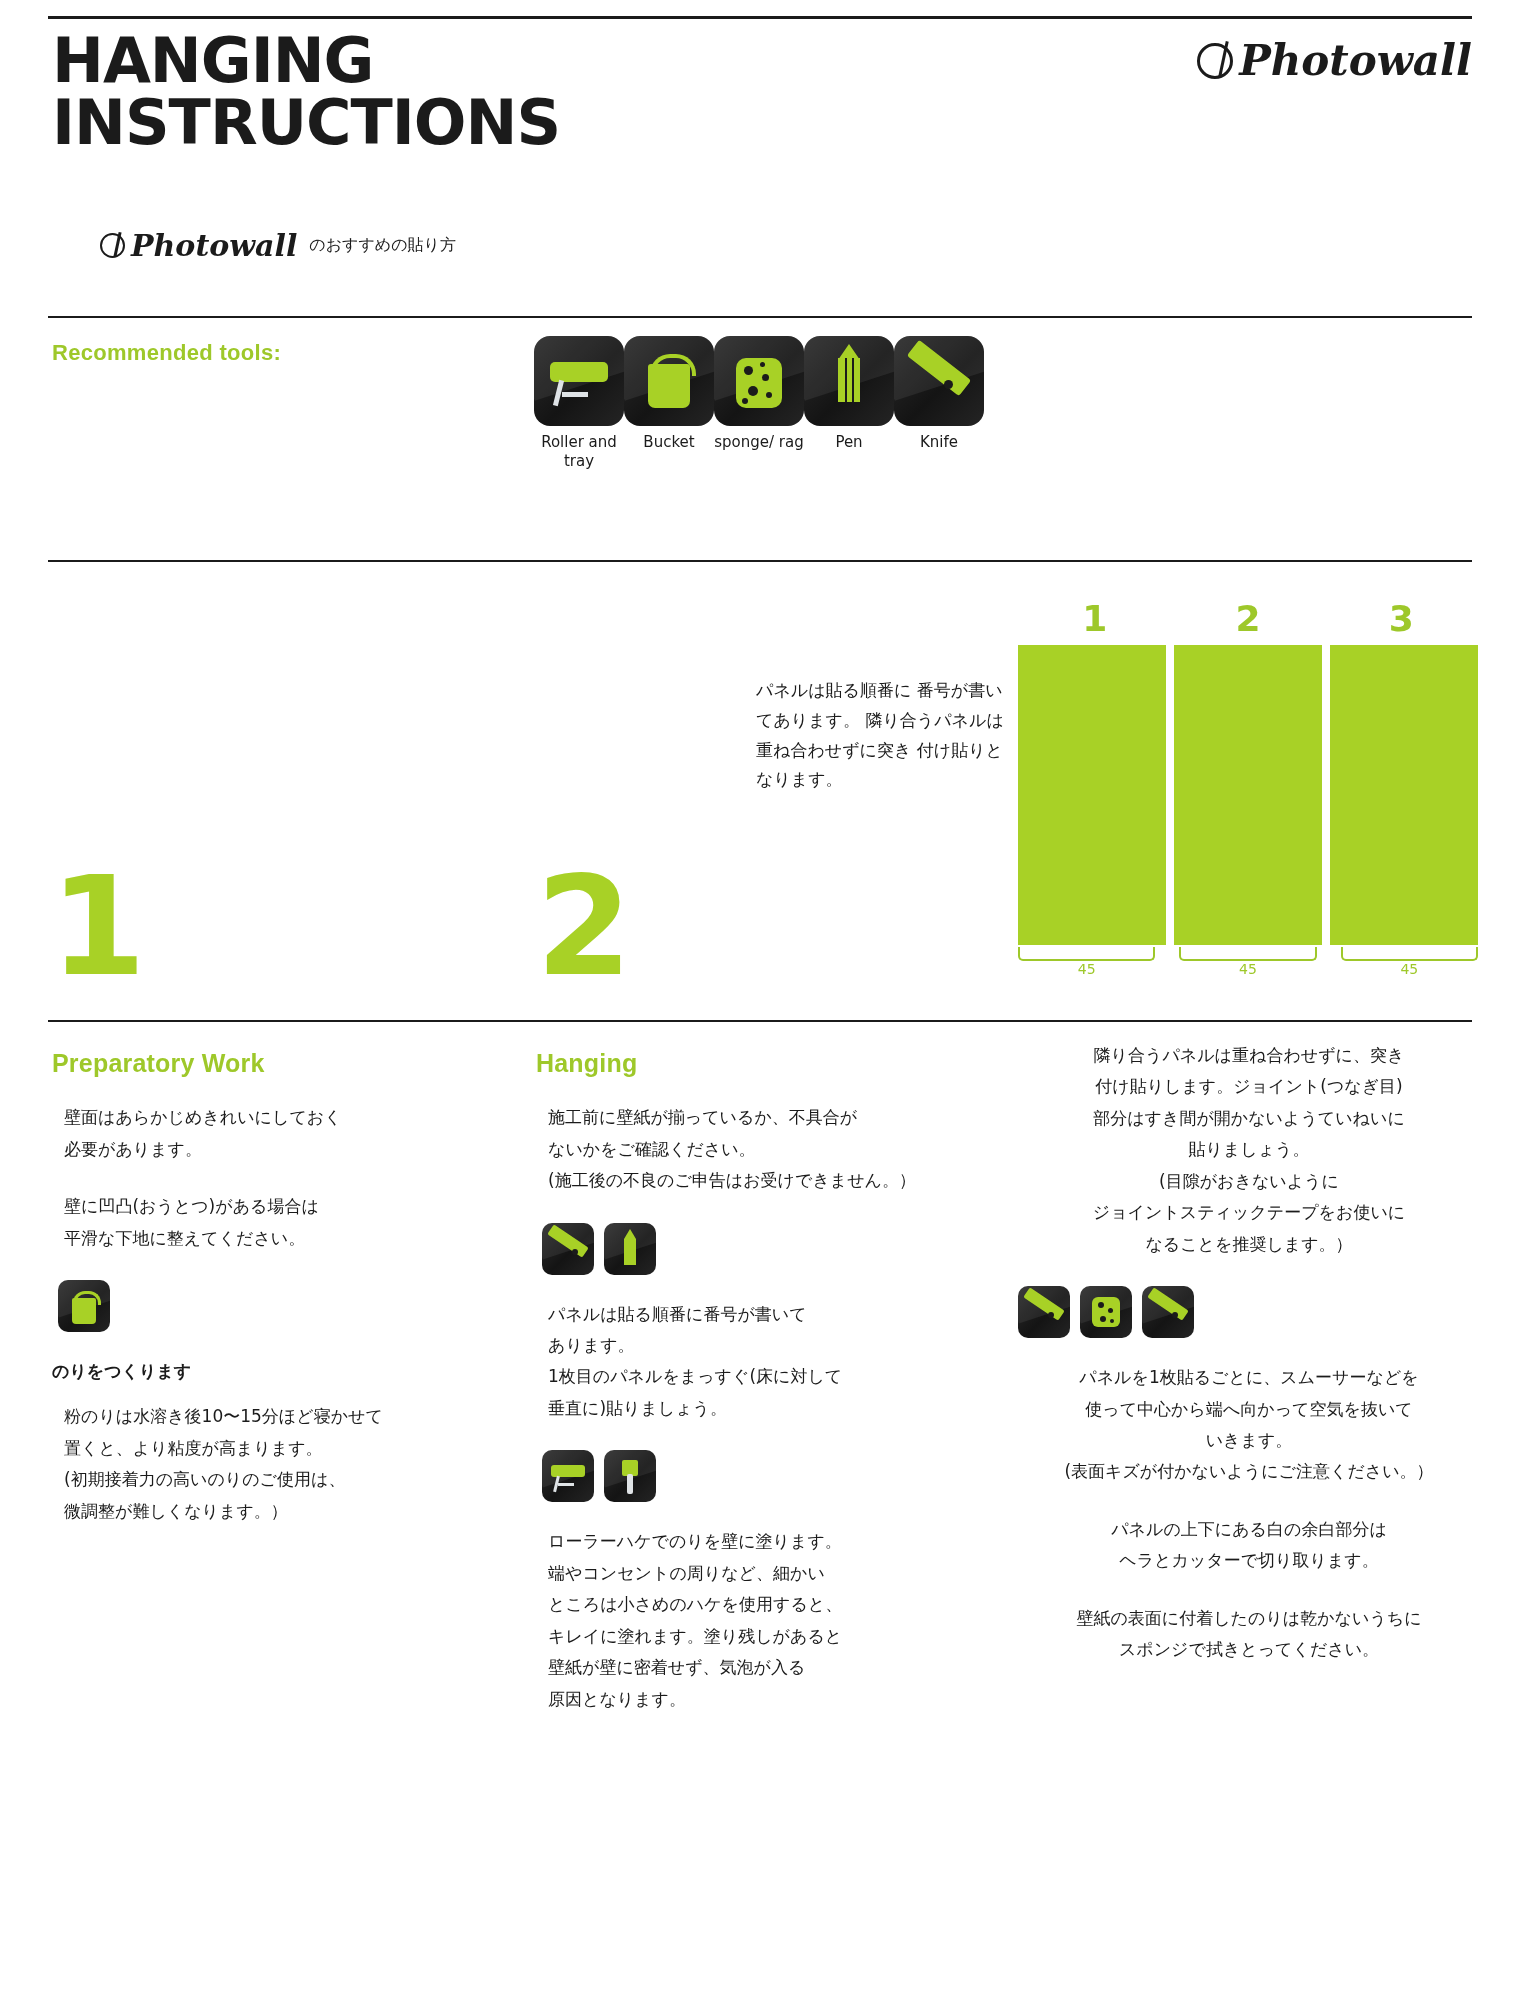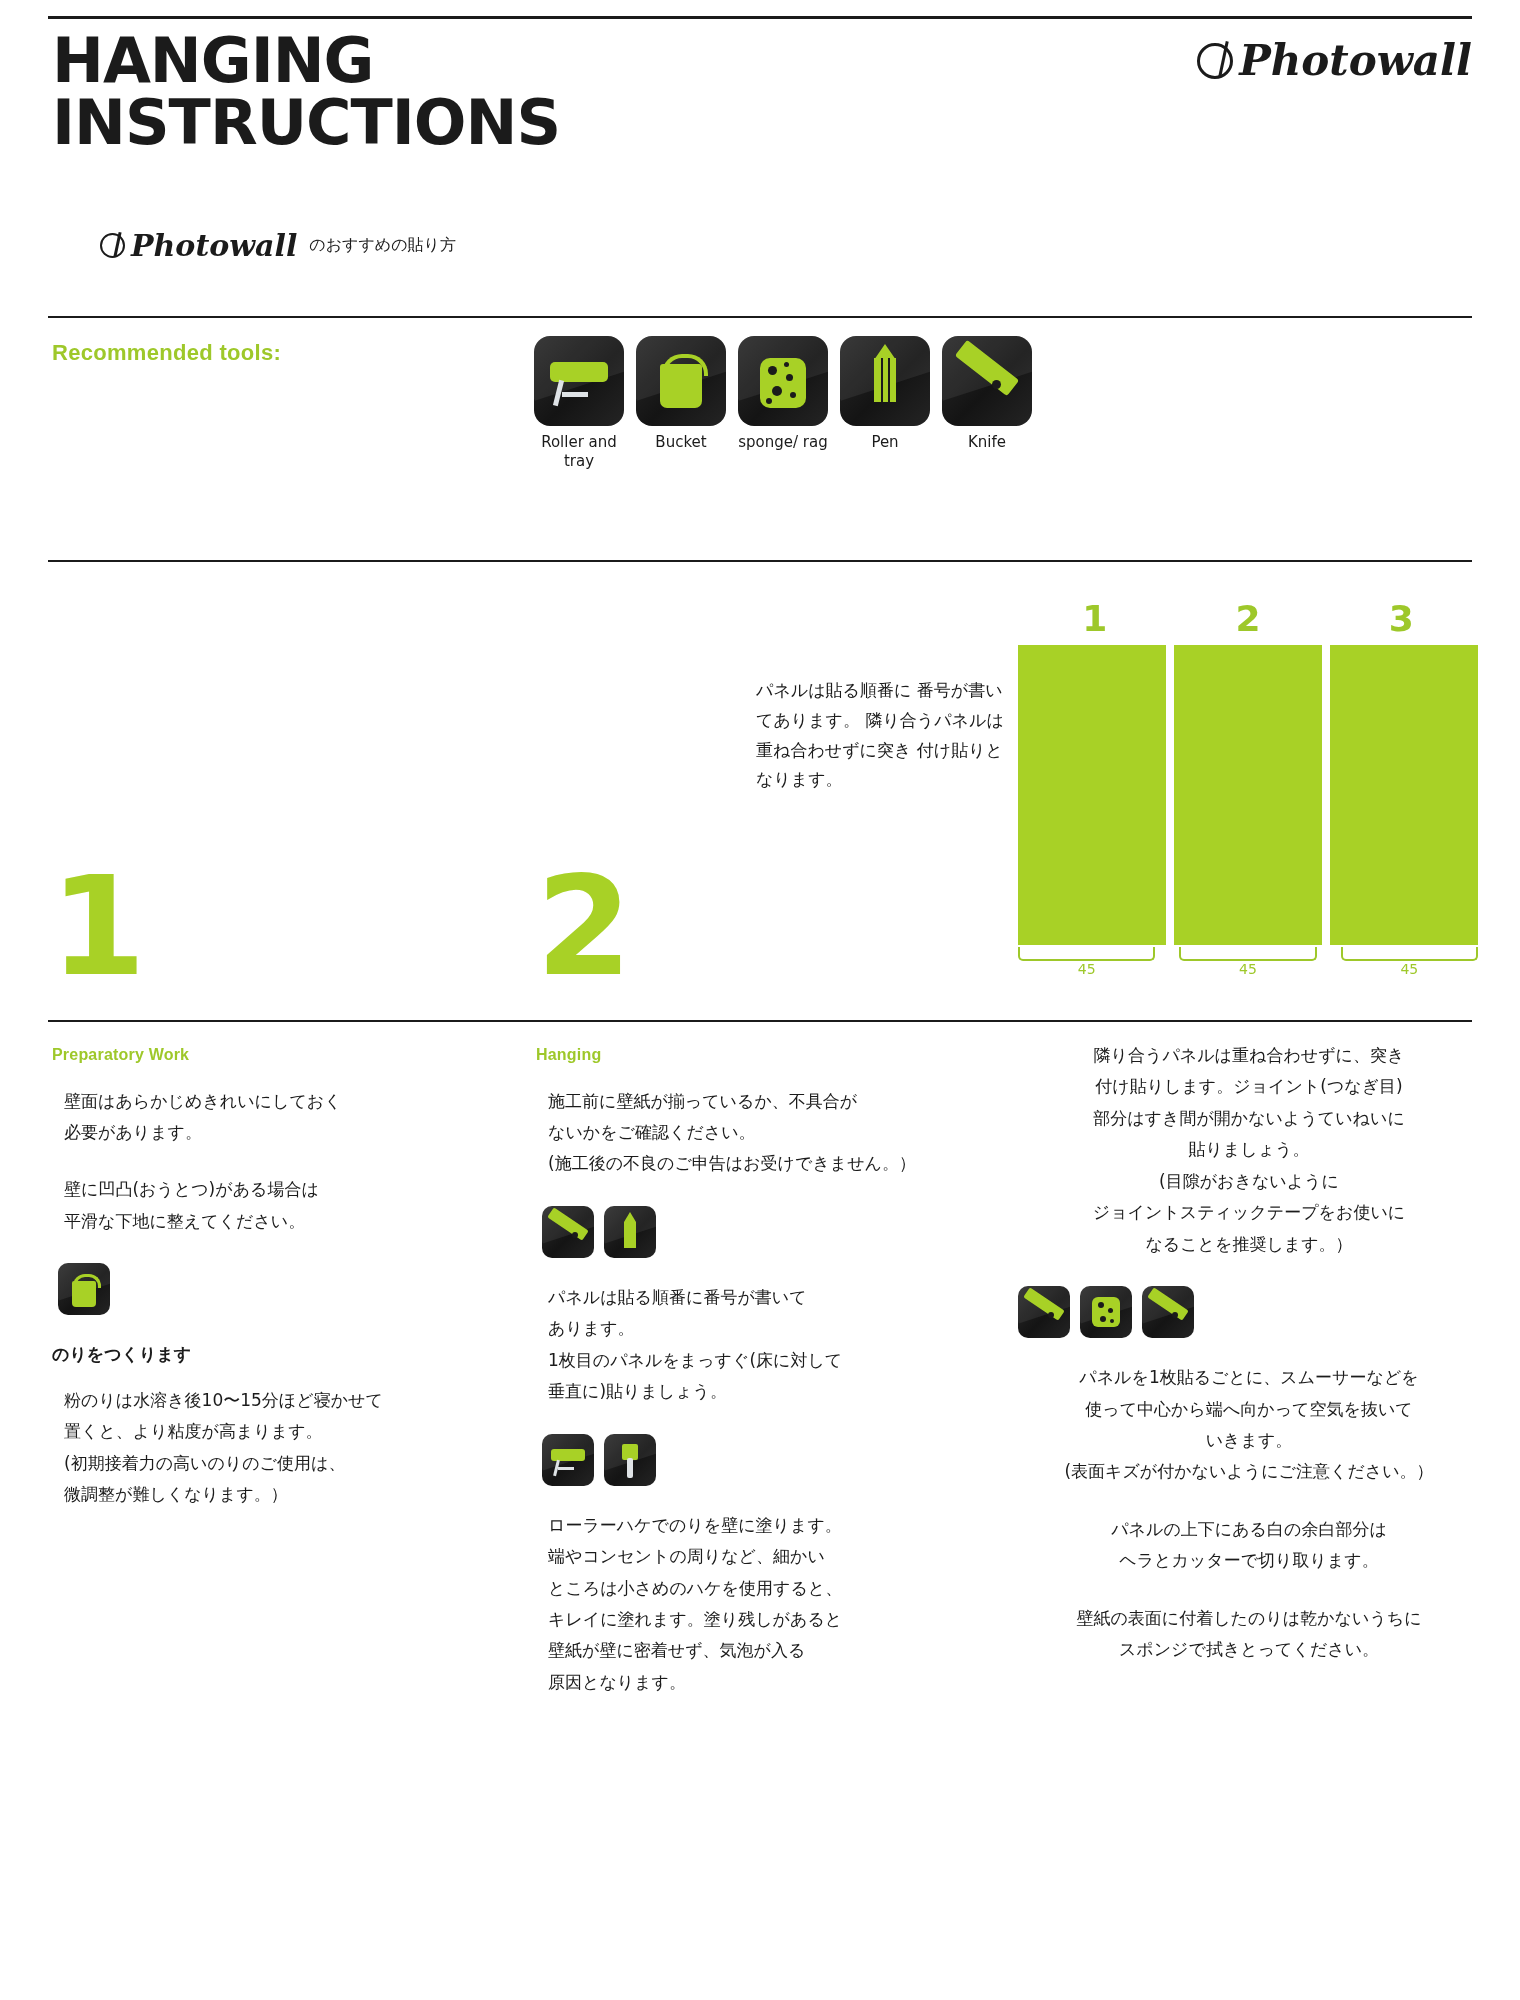--- a/index.html
+++ b/index.html
@@ -111,21 +111,21 @@
     font-size: 22px;
     font-weight: bold;
     color: #9ec82a;
     letter-spacing: 0.3px;
   }
   .tools-row {
     position: absolute;
     left: 534px;
     top: 336px;
     display: flex;
-    gap: 12px;
+    gap: 0;
   }
   .tool {
     width: 90px;
     text-align: center;
   }
   .tool-icon {
     width: 90px;
     height: 90px;
     border-radius: 16px;
     background: linear-gradient(135deg, #2a2a2a 0%, #141414 55%, #242424 100%);
@@ -263,21 +263,21 @@
     font-family: "DejaVu Sans", sans-serif;
     font-size: 17px;
     line-height: 1.85;
     color: #1b1b1b;
   }
   .col-1 { left: 52px; width: 440px; }
   .col-2 { left: 536px; width: 450px; }
   .col-3 { left: 1018px; width: 462px; text-align: center; }
 
   .col-head {
-    font-size: 16px;
+    font-size: 25px;
     font-weight: bold;
     color: #9ec82a;
     margin-bottom: 16px;
     letter-spacing: 0.2px;
     font-family: "Liberation Sans", sans-serif;
   }
   .para { margin: 0 0 26px 0; white-space: pre-line; }
   .para.indent { padding-left: 12px; }
   .bold-line { font-weight: bold; margin: 0 0 14px 0; }
 

